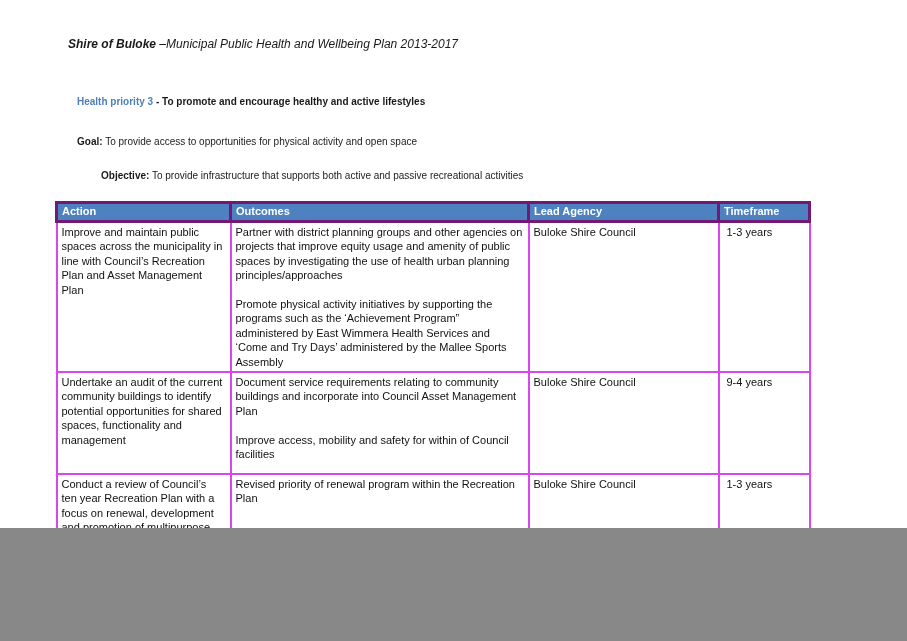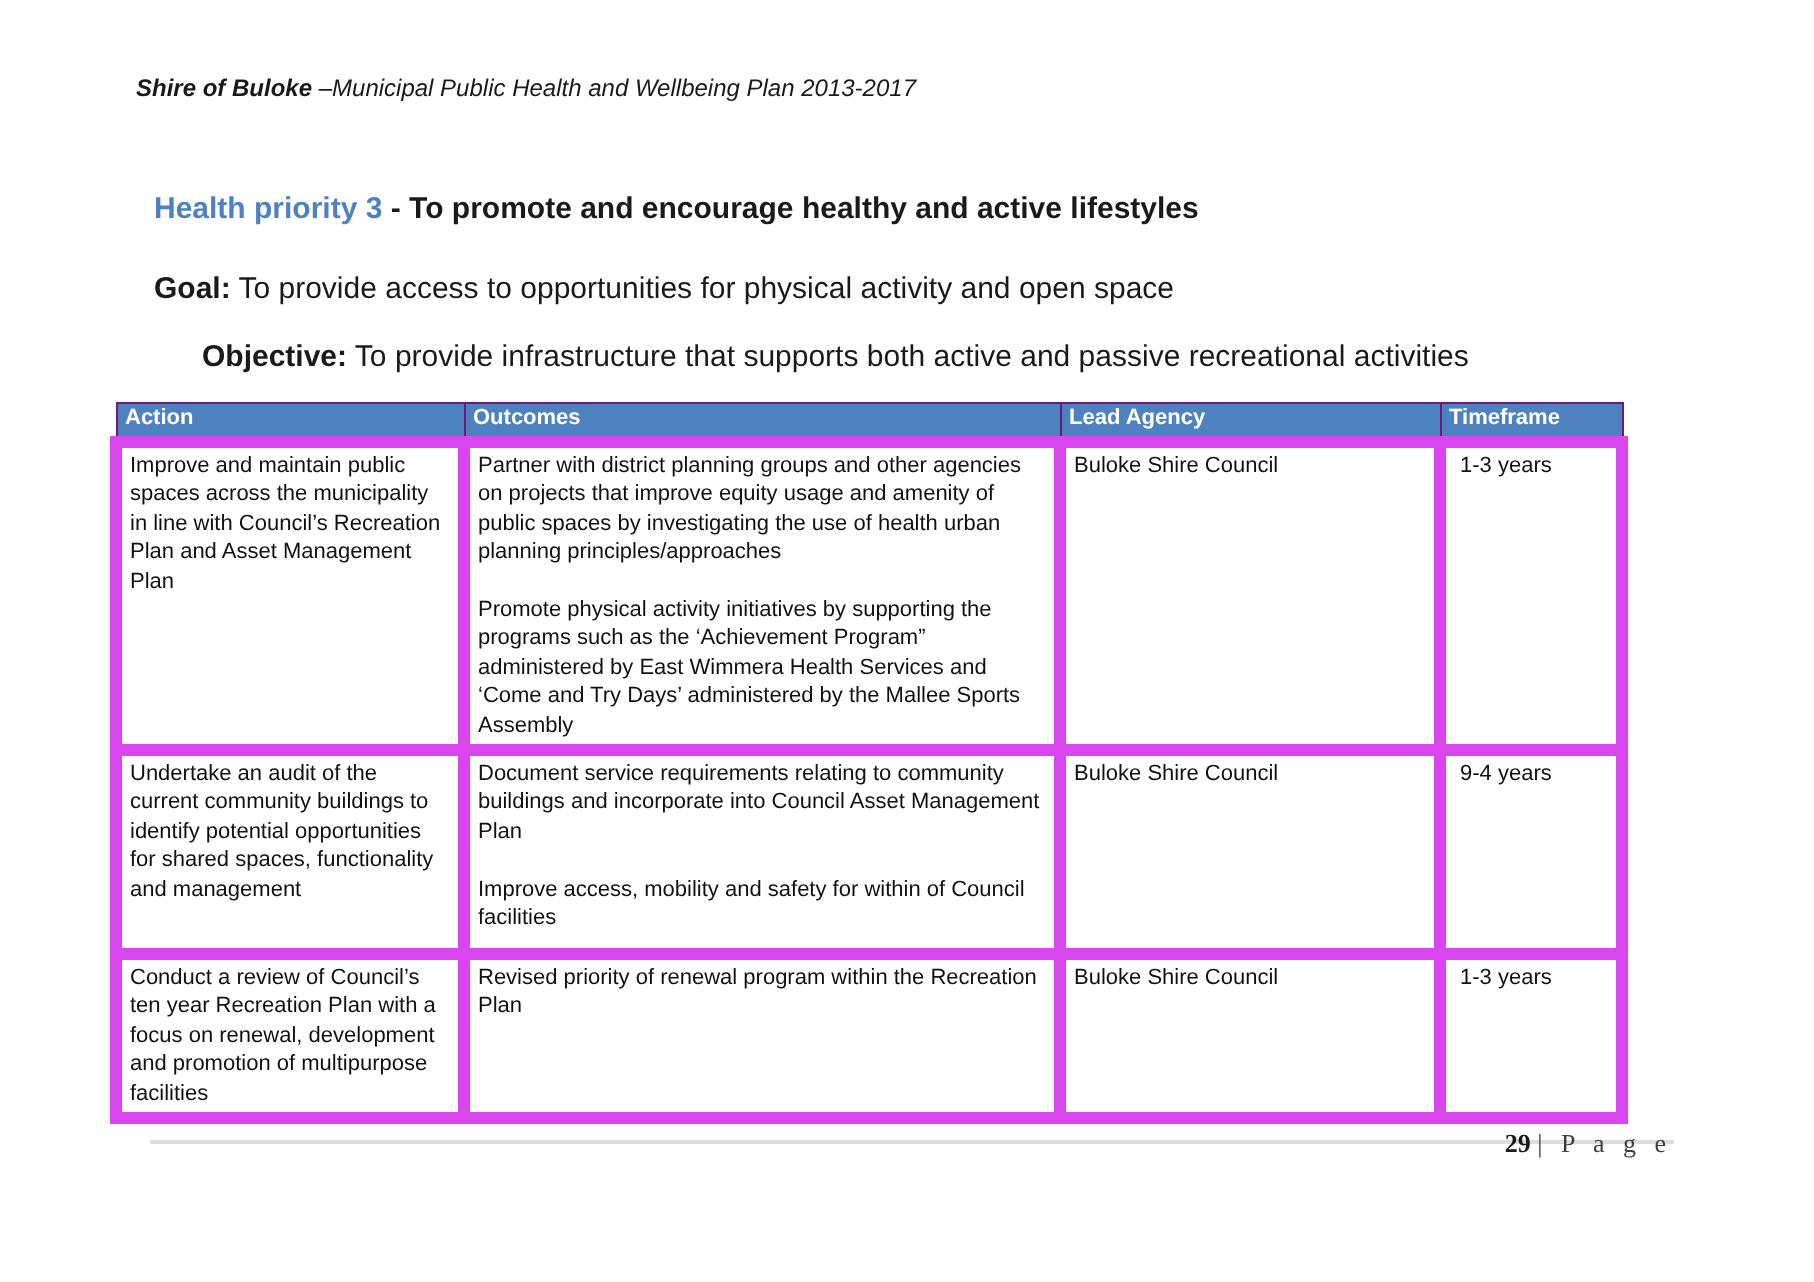--- a/index.html
+++ b/index.html
@@ -1,52 +1,52 @@
 <!DOCTYPE html>
 <html><head>
 <meta charset="utf-8">
 <style>
   html,body{margin:0;padding:0;background:#888;}
   .page{
     position:relative;
-    width:907px;height:641px;
+    width:907px;height:528px;
     background:#ffffff;
     font-family:"Liberation Sans",sans-serif;
     color:#1a1a1a;
     overflow:hidden;
     margin:0 auto;
   }
   .doc-header{
     position:absolute;left:68px;top:37px;
     font-size:12px;font-style:italic;white-space:nowrap;
   }
   .doc-header .bold{font-weight:bold;}
   .intro-line{
     position:absolute;left:77px;
-    font-size:15px;white-space:nowrap;
+    font-size:10px;white-space:nowrap;
   }
   .priority-line{top:96px;font-weight:bold;}
   .priority-label{color:#4f81bd;}
   .goal-line{top:136px;}
   .objective-line{top:170px;margin-left:24px;}
   .intro-line .lbl{font-weight:bold;}
   table.plan{
     position:absolute;left:55px;top:201px;
     width:753px;border-collapse:collapse;table-layout:fixed;
     font-size:11px;line-height:14.4px;color:#111;
   }
   table.plan th{
     background:#4d81c0;color:#ffffff;
     text-align:left;font-weight:bold;
     font-size:11px;height:15px;
     padding:0 4px 1px 4px;
-    border:1px solid #701a75;
+    border:3px solid #701a75;
   }
   table.plan td{
-    border:6px solid #d946ef;
+    border:2px solid #d946ef;
     vertical-align:top;
     padding:2px 5px 2px 4px;
   }
   table.plan td:last-child{padding-left:7px;}
   tbody tr:nth-child(1){height:130px;}
   tbody tr:nth-child(2){height:102px;}
   tbody tr:nth-child(3){height:72px;}
   .para{margin:0 0 14.4px 0;}
   .para:last-child{margin:0;}
   .footer-rule{

